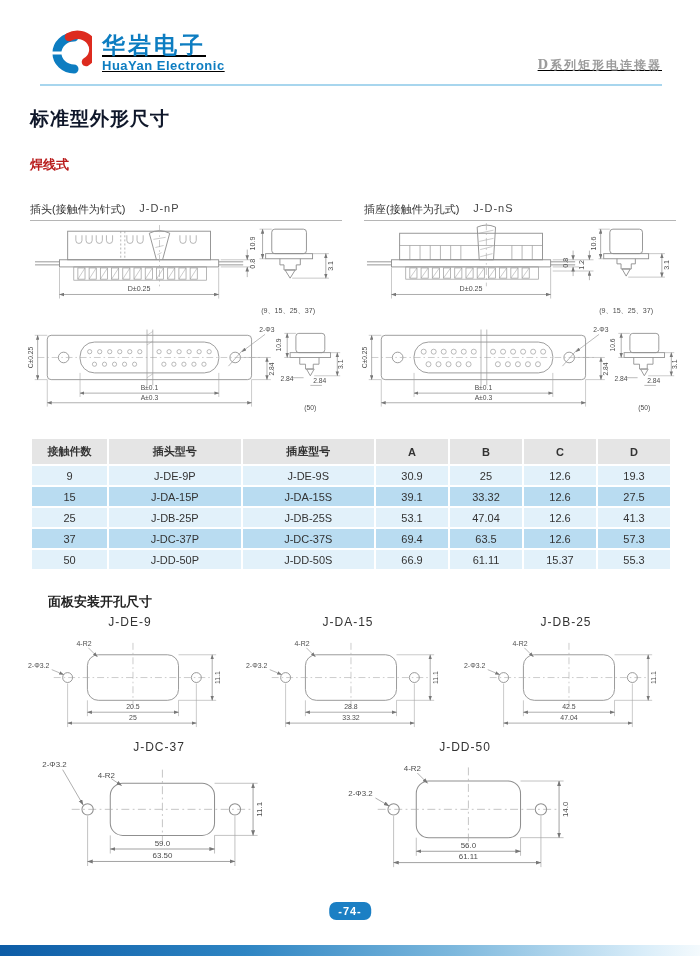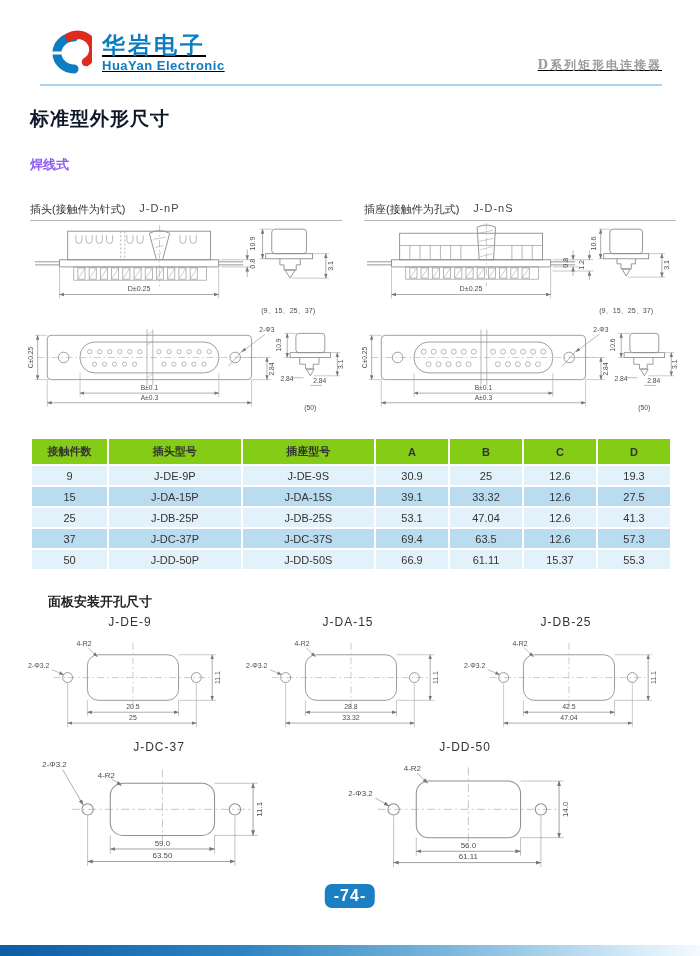--- a/index.html
+++ b/index.html
@@ -7,51 +7,51 @@
   .page{position:absolute;inset:0;}
 
   
   .hdr{display:flex;justify-content:space-between;align-items:flex-end;margin:30px 38px 0 40px;padding-bottom:8px;border-bottom:2px solid #a8d6ee;text-decoration:underline;}
   .logo-wrap{display:flex;align-items:center;gap:10px;}
   .logo-txt .cn{color:#0d7dc1;font-size:23px;font-weight:bold;letter-spacing:3px;line-height:1.05;}
   .logo-txt .en{color:#0d7dc1;font-size:13px;font-weight:bold;letter-spacing:.5px;}
   .doc-title{font-family:"DejaVu Serif",serif;color:#9b9b9b;font-size:12px;font-weight:bold;letter-spacing:2px;padding-bottom:2px;}
 
   .sec-title{margin:20px 0 0 30px;color:#0f172a;font-size:19px;font-weight:bold;letter-spacing:1px;}
-  .weld{margin:24px 0 0 30px;font-size:13px;font-weight:bold;color:#8b5cf6;}
+  .weld{margin:24px 0 0 30px;font-size:13px;font-weight:bold;color:#b91c1c;}
 
   .dwg-grid{display:flex;margin:14px 18px 0 28px;gap:14px;}
   .dwg-col{flex:1;min-width:0;}
   .dwg-label{display:flex;align-items:flex-start;gap:14px;font-size:11px;color:#333;border-bottom:1px solid #b5b5b5;padding-bottom:3px;margin:14px 6px 0 2px;}
   .dwg-label .model{font-size:11px;color:#444;letter-spacing:1px;}
 
   svg{display:block;}
   svg .ln{stroke:#8f8f8f;stroke-width:.9;fill:none;}
   svg .thin{stroke:#9a9a9a;stroke-width:.7;fill:none;}
   svg .cl{stroke:#a9a9a9;stroke-width:.6;fill:none;stroke-dasharray:7 3 1.6 3;}
   svg .dl{stroke:#8a8a8a;stroke-width:.7;fill:none;marker-start:url(#ms);marker-end:url(#me);}
   svg .ext{stroke:#a5a5a5;stroke-width:.6;fill:none;}
   svg text{font-family:"Liberation Sans",sans-serif;font-size:7px;fill:#4d4d4d;stroke:none;}
   svg .hat{stroke:#9a9a9a;stroke-width:.5;fill:none;}
 
   
   table.spec{border-collapse:separate;border-spacing:2px;margin:18px 28px 0 30px;width:642px;font-size:11px;}
-  table.spec th{background:#84cc16;color:#333;font-weight:bold;padding:5px 2px;text-align:center;}
+  table.spec th{background:#e5e5e5;color:#333;font-weight:bold;padding:5px 2px;text-align:center;}
   table.spec td{padding:3.5px 2px;text-align:center;color:#333;}
   table.spec tbody tr:nth-child(odd) td{background:#e2f1fa;}
   table.spec tbody tr:nth-child(even) td{background:#b9dcf1;}
   .c1{width:12%;} .c2{width:21%;} .c3{width:21%;} .c4{width:11.5%;} .c5{width:11.5%;} .c6{width:11.5%;} .c7{width:11.5%;}
 
   .panel-title{margin:22px 0 0 48px;font-size:13px;font-weight:bold;color:#222;}
   .cut-row1{display:flex;margin:4px 12px 0 26px;gap:10px;}
   .cut-row2{display:flex;margin:6px 0 0 40px;gap:68px;}
   .cut-item{text-align:center;}
   .cut-name{font-size:12px;color:#333;letter-spacing:1px;margin-bottom:2px;}
 
-  .page-badge{position:absolute;left:50%;bottom:48px;transform:translateX(-50%);background:#1b7fc4;color:#fff;font-size:16px;font-weight:bold;padding:3px 9px;border-radius:7px;letter-spacing:1px;}
+  .page-badge{position:absolute;left:50%;bottom:36px;transform:translateX(-50%);background:#1b7fc4;color:#fff;font-size:11px;font-weight:bold;padding:3px 9px;border-radius:7px;letter-spacing:1px;}
   .bottom-bar{position:absolute;left:0;right:0;bottom:0;height:11px;background:linear-gradient(90deg,#0d5ca6 0%,#2e85c3 35%,#7db8dd 65%,#d9edf9 92%,#f4fafd 100%);}
 </style>
 </head>
 <body>
 
 <svg width="0" height="0" style="position:absolute">
   <defs>
     <marker id="me" markerWidth="7" markerHeight="6" refX="6.5" refY="2.5" orient="auto">
         <path d="M0 0 L7 2.5 L0 5 Z" fill="#777"></path>
       </marker>

